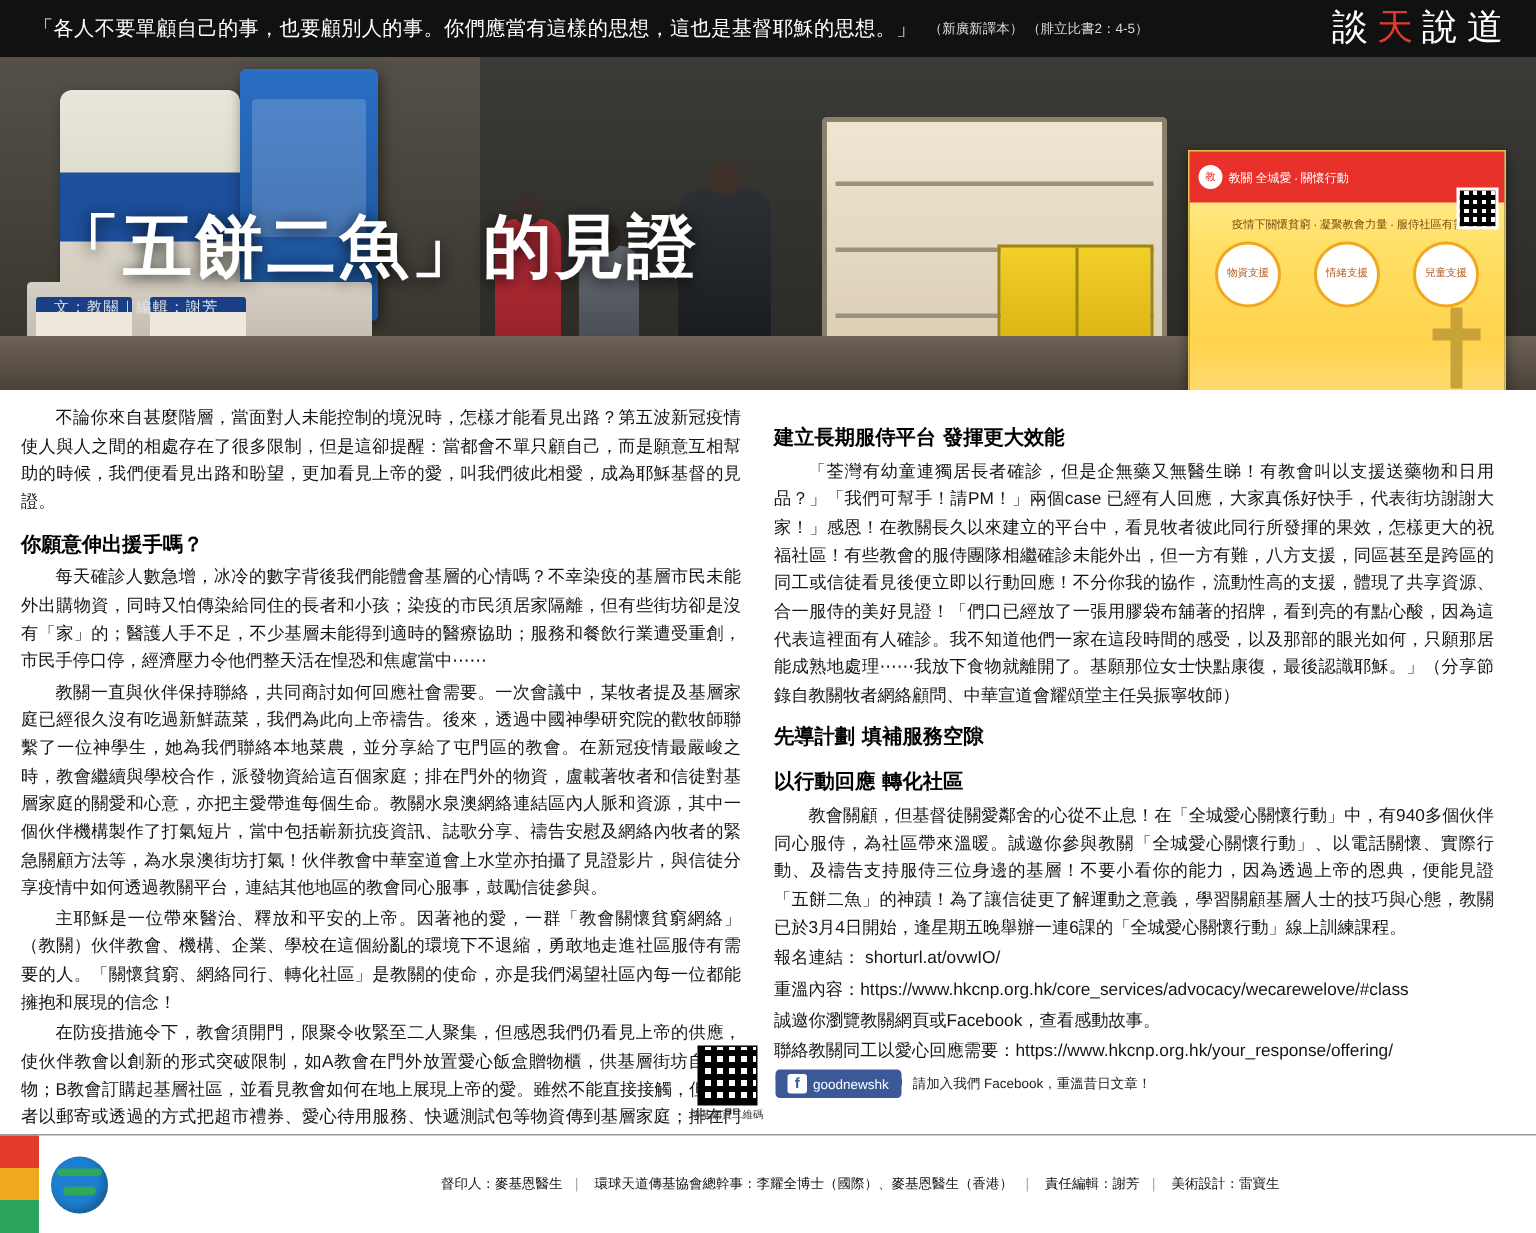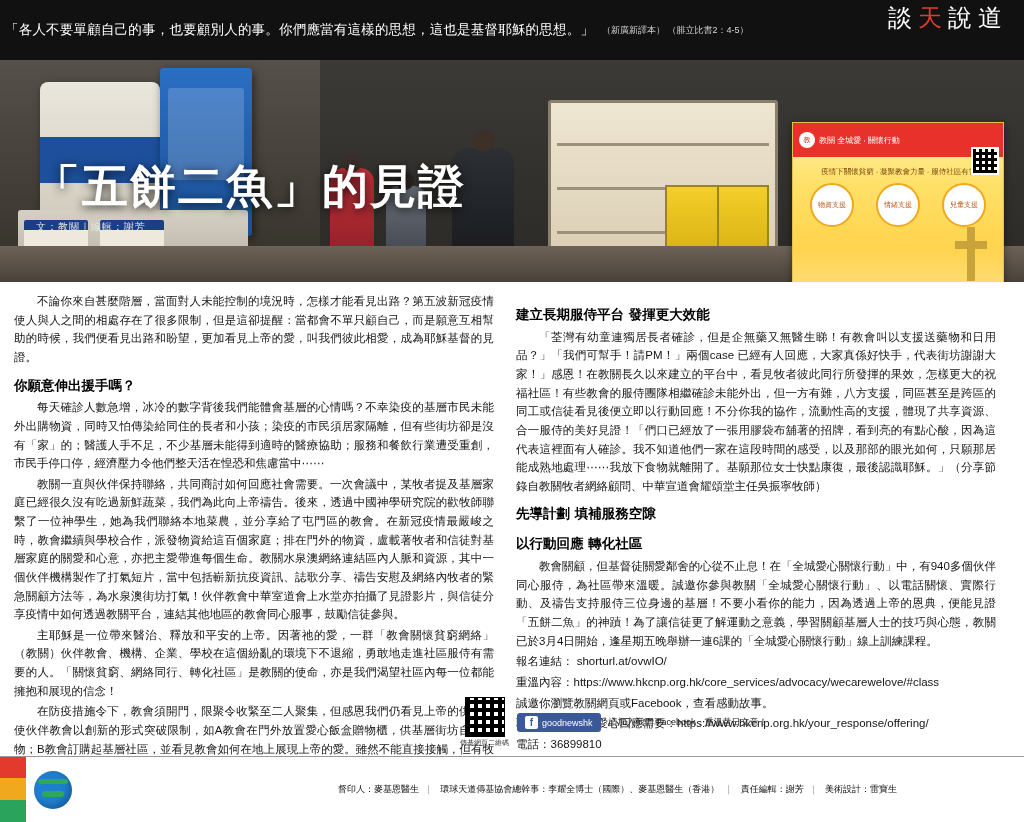--- a/index.html
+++ b/index.html
@@ -9,26 +9,26 @@
     background:#ffffff;
     font-family:"Liberation Sans", sans-serif;
     color:#111;
     overflow:hidden;
     position:relative;
   }
 
   
   .masthead {
     position:relative;
-    height:60px;
+    height:38px;
     background:#111;
     color:#fff;
     display:flex;
     align-items:center;
-    padding:0 5px;
+    padding:0 22px;
   }
   .masthead-verse {
     font-size:13.5px;
     letter-spacing:0.2px;
     white-space:nowrap;
     font-family:"DejaVu Sans", sans-serif;
   }
   .masthead-ref {
     font-size:9px;
     color:#d8d8d8;
@@ -172,21 +172,21 @@
     position:absolute;
     right:20px; top:62px;
     width:212px; height:212px;
     background:linear-gradient(180deg,#fff2a8 0%, #ffe066 30%, #ffd34d 60%, #ffe9a8 100%);
     border:1px solid #e3c24b;
     overflow:hidden;
     box-shadow:0 2px 8px rgba(0,0,0,.45);
   }
   .poster-top {
     height:22px; background:#e9312b; color:#fff;
-    font-size:8px; display:flex; align-items:center; padding:17px 6px; gap:4px;
+    font-size:8px; display:flex; align-items:center; padding:17px 6px; gap:4px;font-family:Liberation Serif, serif;
   }
   .poster-badge {
     background:#fff; color:#e9312b; border-radius:50%;
     width:16px; height:16px; font-size:7px; display:flex; align-items:center; justify-content:center;
   }
   .poster-title {
     margin-top:6px; text-align:center;
     font-size:25px; font-weight:bold; color:#d8262d;
     font-family:"DejaVu Sans", sans-serif;
     letter-spacing:1px;
@@ -303,21 +303,21 @@
   .globe:before {
     content:""; position:absolute; left:4px; top:8px; width:30px; height:5px;
     background:#2fa85c; border-radius:4px;
   }
   .globe:after {
     content:""; position:absolute; left:8px; top:20px; width:22px; height:6px;
     background:#2fa85c; border-radius:4px;
   }
   .org-cn { font-size:16px; font-weight:bold; letter-spacing:1px; font-family:"DejaVu Sans", sans-serif; }
   .org-en { font-size:7.5px; color:#333; letter-spacing:.2px; }
-  .footer-info { font-size:9px; line-height:1.7; color:#111;margin-left:44px; }
+  .footer-info { font-size:9px; line-height:1.7; color:#111; }
   .footer-info .sep { color:#888; margin:0 5px; }
 </style>
 </head>
 <body>
 
 <div class="masthead">
   <span class="masthead-verse">「各人不要單顧自己的事，也要顧別人的事。你們應當有這樣的思想，這也是基督耶穌的思想。」</span>
   <span class="masthead-ref">（新廣新譯本） （腓立比書2：4-5）</span>
   <span class="masthead-logo">
     <span>談</span>

